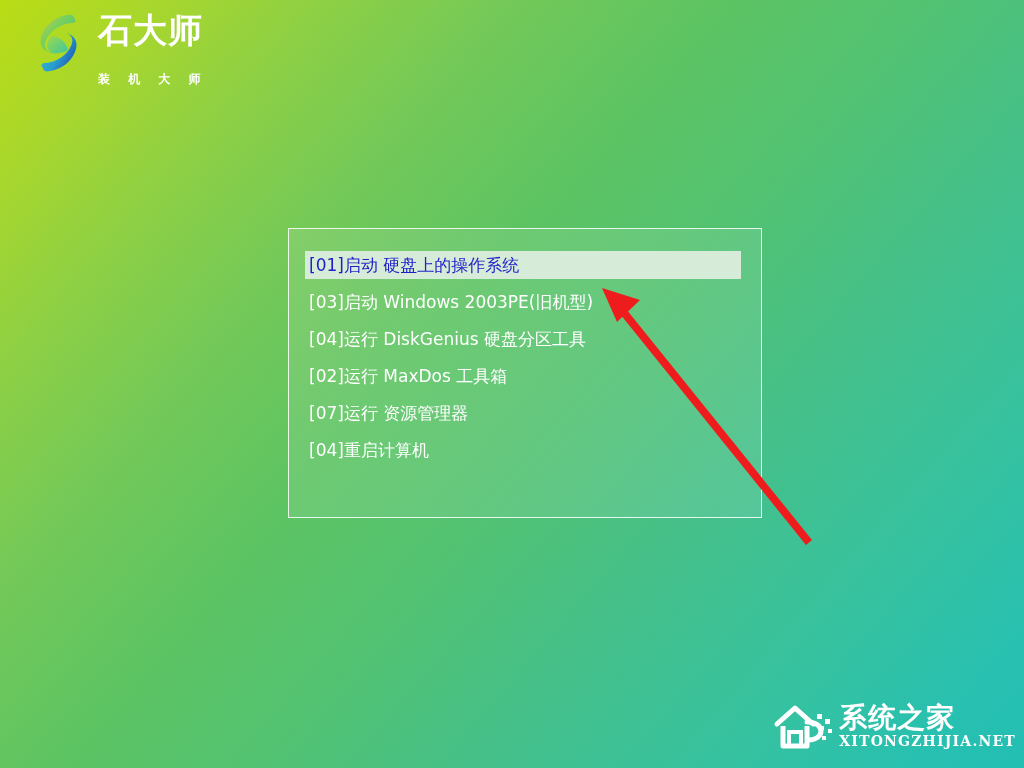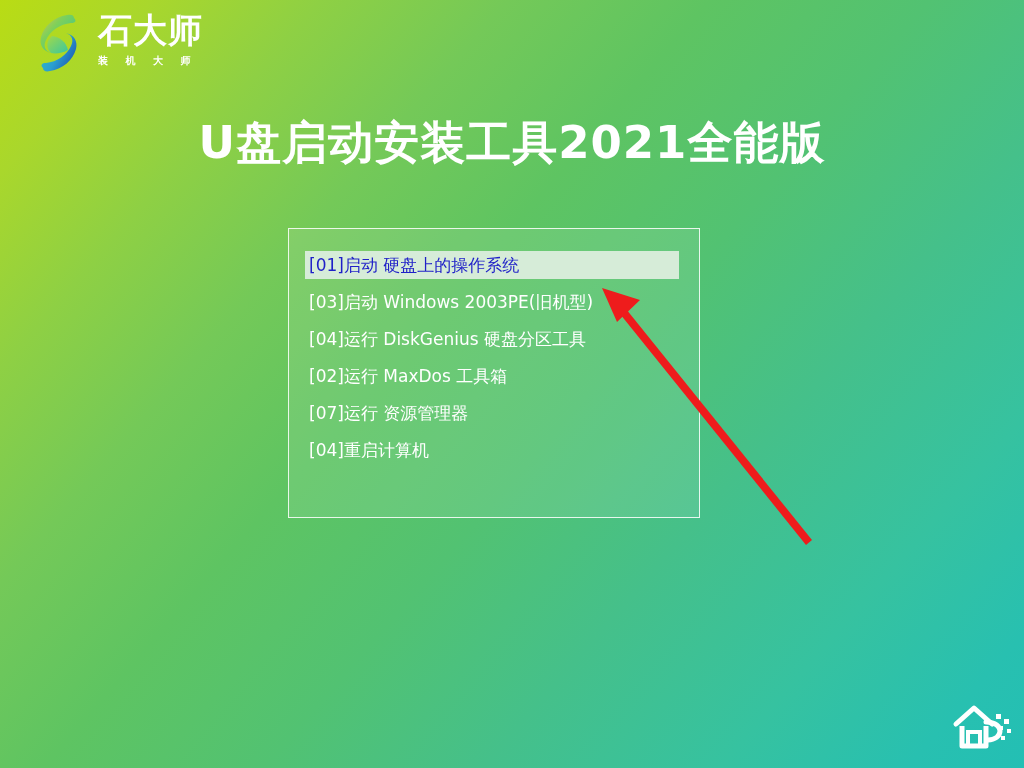--- a/index.html
+++ b/index.html
@@ -52,26 +52,26 @@
     font-family: "DejaVu Sans", sans-serif;
     font-size: 34px;
     font-weight: bold;
     color: #ffffff;
     letter-spacing: 1px;
     line-height: 40px;
     white-space: nowrap;
   }
   #brand-sub {
     font-family: "DejaVu Sans", sans-serif;
-    font-size: 10px;
+    font-size: 12px;
     font-weight: bold;
     color: #ffffff;
     letter-spacing: 7px;
     line-height: 18px;
-    margin-top: 2px;
+    margin-top: 20px;
     white-space: nowrap;
   }
 
   
   #main-title {
     position: absolute;
     left: 0;
     top: 113px;
     width: 1024px;
     text-align: center;
@@ -81,21 +81,21 @@
     color: #ffffff;
     letter-spacing: 1px;
     white-space: nowrap;
   }
 
   
   #menu-box {
     position: absolute;
     left: 288px;
     top: 228px;
-    width: 412px;
+    width: 474px;
     height: 290px;
     border: 1px solid rgba(255,255,255,0.85);
     background: rgba(255,255,255,0.10);
     box-sizing: border-box;
   }
   #menu-list {
     position: absolute;
     left: 0;
     top: 0;
     width: 100%;
@@ -199,21 +199,20 @@
                  C42 23 44 28 41 34 C37 43 27 50 16 51 C12 51 10 53 13 56 Z" fill="url(#lgBot)"></path>
         <path d="M21 41 C26 42 33 41 38 38 C36 30 30 25 22 24 C17 28 15 35 21 41 Z" fill="url(#lgMid)" opacity="0.95"></path>
       </svg>
     </span>
     <div id="brand-text">
       <div id="brand-name">石大师</div>
       <div id="brand-sub">装 机 大 师</div>
     </div>
   </div>
 
-  <div id="main-title">U盘启动安装工具2021全能版</div>
 
   <div id="menu-box">
     <div id="menu-list">
       <div class="menu-item selected">[01]启动 硬盘上的操作系统</div>
       <div class="menu-item">[03]启动 Windows 2003PE(旧机型)</div>
       <div class="menu-item">[04]运行 DiskGenius 硬盘分区工具</div>
       <div class="menu-item">[02]运行 MaxDos 工具箱</div>
       <div class="menu-item">[07]运行 资源管理器</div>
       <div class="menu-item">[04]重启计算机</div>
     </div>
@@ -233,15 +232,19 @@
         <path d="M10 26 L10 46 L34 46 L34 26" fill="none" stroke="#ffffff" stroke-width="5" stroke-linejoin="round"></path>
         <rect x="16" y="32" width="12" height="14" fill="none" stroke="#ffffff" stroke-width="4"></rect>
         <path d="M34 22 C44 22 48 27 48 31 C48 36 43 40 36 40" fill="none" stroke="#ffffff" stroke-width="5" stroke-linecap="round"></path>
         <rect x="44" y="14" width="5" height="5" fill="#ffffff"></rect>
         <rect x="52" y="19" width="5" height="5" fill="#ffffff"></rect>
         <rect x="47" y="26" width="4" height="4" fill="#ffffff"></rect>
         <rect x="55" y="29" width="4" height="4" fill="#ffffff"></rect>
         <rect x="49" y="36" width="4" height="4" fill="#ffffff"></rect>
       </svg>
     </span>
+    <div id="wm-text">
+      <div id="wm-name">系统之家</div>
+      <div id="wm-domain">XITONGZHIJIA.NET</div>
+    </div>
   </div>
 
 </div>
 
 </body></html>

